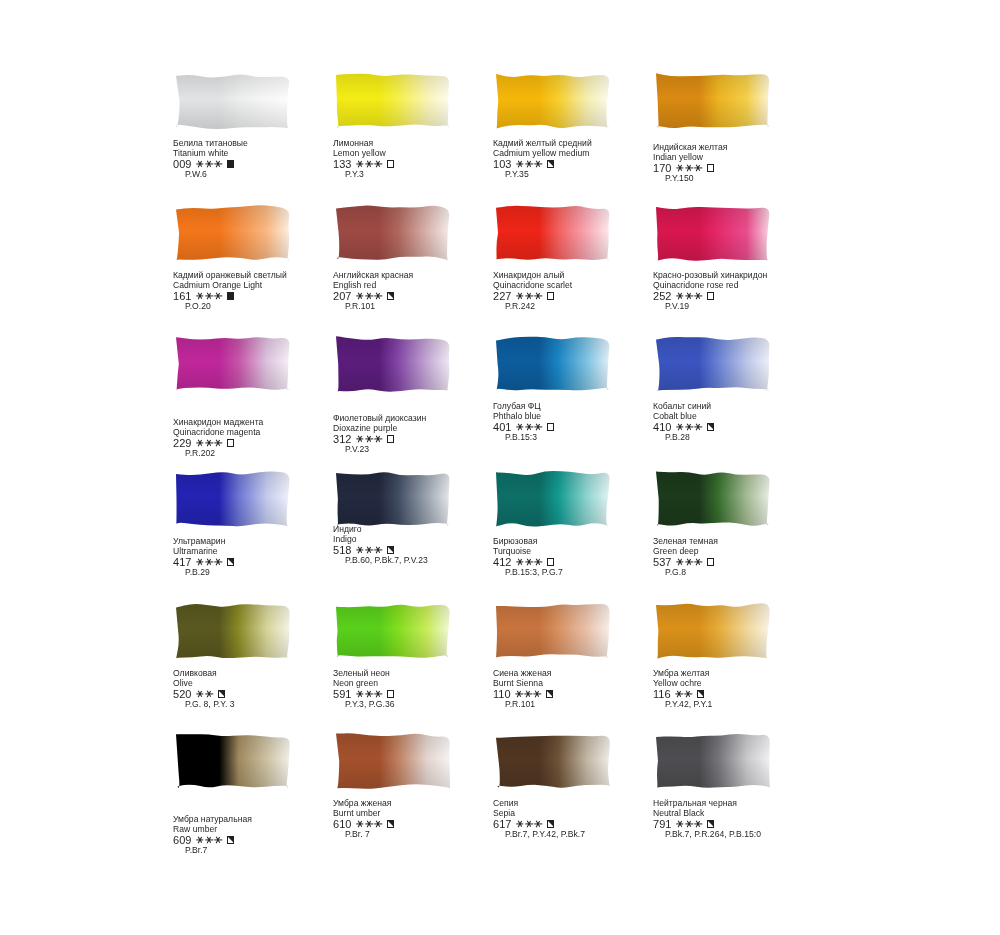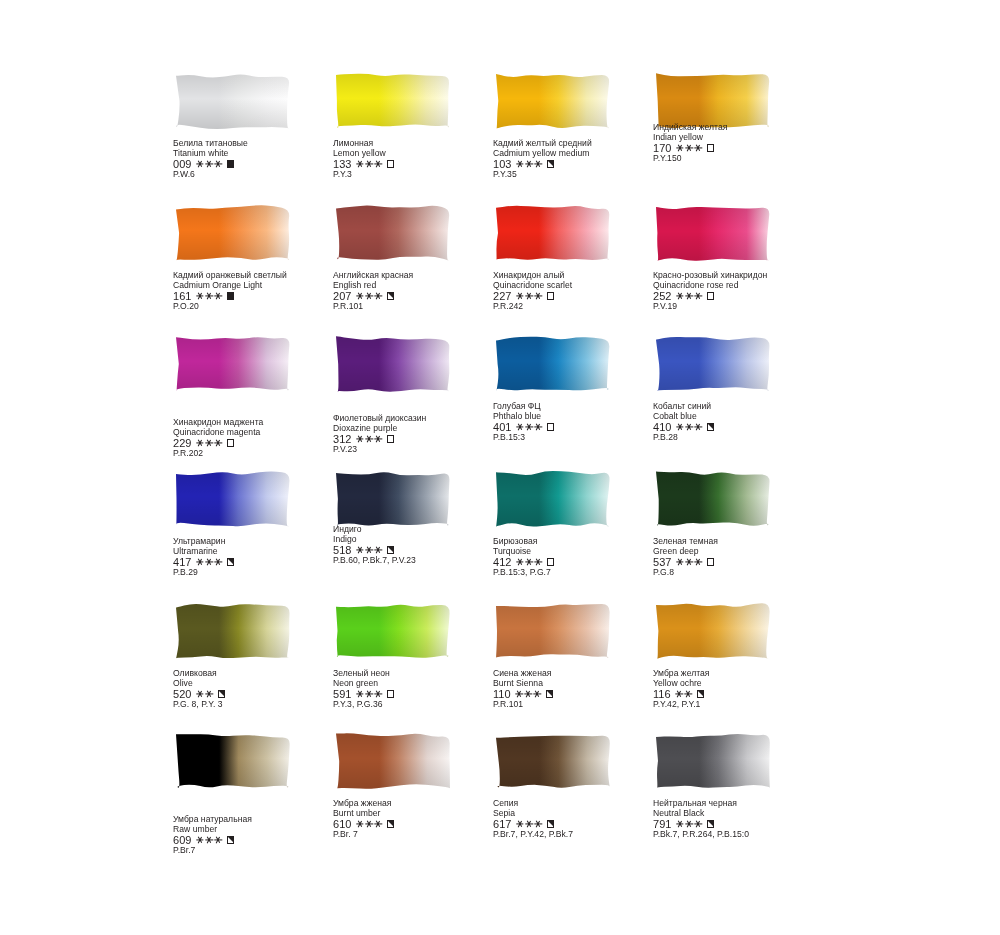--- a/index.html
+++ b/index.html
@@ -96,21 +96,21 @@
   .opacity-box.opaque { background: #231f20; }
   .opacity-box.semi::after {
     content: "";
     position: absolute;
     left: 0; top: 0;
     width: 0; height: 0;
     border-style: solid;
     border-width: 0 5.4px 5.4px 0;
     border-color: transparent #231f20 transparent transparent;
   }
-  .pigment { font-size: 8.6px; color: #231f20; }
+  .pigment { font-size: 8.6px; color: #231f20; margin-left: 12px; }
 </style>
 </head>
 <body>
 
 <div id="chart">
     <div class="cell" style="left: 173px; top: 70px;">
       <div class="swatch-wrap">
         <svg viewBox="0 0 120 62">
           <defs>
             <linearGradient id="g0" x1="0" y1="0" x2="1" y2="0">
@@ -249,21 +249,21 @@
             <linearGradient id="g3v" x1="0" y1="0" x2="0" y2="1">
               <stop offset="0%" stop-color="#000" stop-opacity="0.10"></stop>
               <stop offset="45%" stop-color="#000" stop-opacity="0"></stop>
               <stop offset="100%" stop-color="#000" stop-opacity="0.13"></stop>
             </linearGradient>
           </defs>
           <path d="M 3.0 3.3 Q 3.0 3.3 11.1 5.0 Q 19.3 6.6 27.4 6.3 Q 35.6 6.0 43.7 6.0 Q 51.9 6.0 60.0 5.3 Q 68.1 4.6 76.3 5.0 Q 84.4 5.5 92.6 5.0 Q 100.7 4.5 108.9 4.2 Q 117.0 3.9 116.1 12.8 Q 115.1 21.7 115.0 31.0 Q 114.9 40.3 114.5 49.7 Q 114.1 59.0 115.5 56.7 Q 117.0 54.3 108.9 54.8 Q 100.7 55.3 92.6 56.1 Q 84.4 57.0 76.3 57.2 Q 68.1 57.4 60.0 57.3 Q 51.9 57.3 43.7 56.7 Q 35.6 56.1 27.4 57.4 Q 19.3 58.8 11.1 57.0 Q 3.0 55.3 4.4 57.1 Q 5.9 59.0 5.4 49.7 Q 5.0 40.3 4.7 31.0 Z" fill="url(#g3)"></path>
           <path d="M 3.0 3.3 Q 3.0 3.3 11.1 5.0 Q 19.3 6.6 27.4 6.3 Q 35.6 6.0 43.7 6.0 Q 51.9 6.0 60.0 5.3 Q 68.1 4.6 76.3 5.0 Q 84.4 5.5 92.6 5.0 Q 100.7 4.5 108.9 4.2 Q 117.0 3.9 116.1 12.8 Q 115.1 21.7 115.0 31.0 Q 114.9 40.3 114.5 49.7 Q 114.1 59.0 115.5 56.7 Q 117.0 54.3 108.9 54.8 Q 100.7 55.3 92.6 56.1 Q 84.4 57.0 76.3 57.2 Q 68.1 57.4 60.0 57.3 Q 51.9 57.3 43.7 56.7 Q 35.6 56.1 27.4 57.4 Q 19.3 58.8 11.1 57.0 Q 3.0 55.3 4.4 57.1 Q 5.9 59.0 5.4 49.7 Q 5.0 40.3 4.7 31.0 Z" fill="url(#g3v)"></path>
         </svg>
       </div>
-      <div class="info" style="top: 52px;">
+      <div class="info" style="top: 72px;">
         <div class="name-ru">Индийская желтая</div>
         <div class="name-en">Indian yellow</div>
         <div class="codeline">
           <span class="code">170</span>
           <span class="stars">
             <span class="star">
               <span class="star-third"></span>
             </span>
             <span class="star">
               <span class="star-third"></span>

